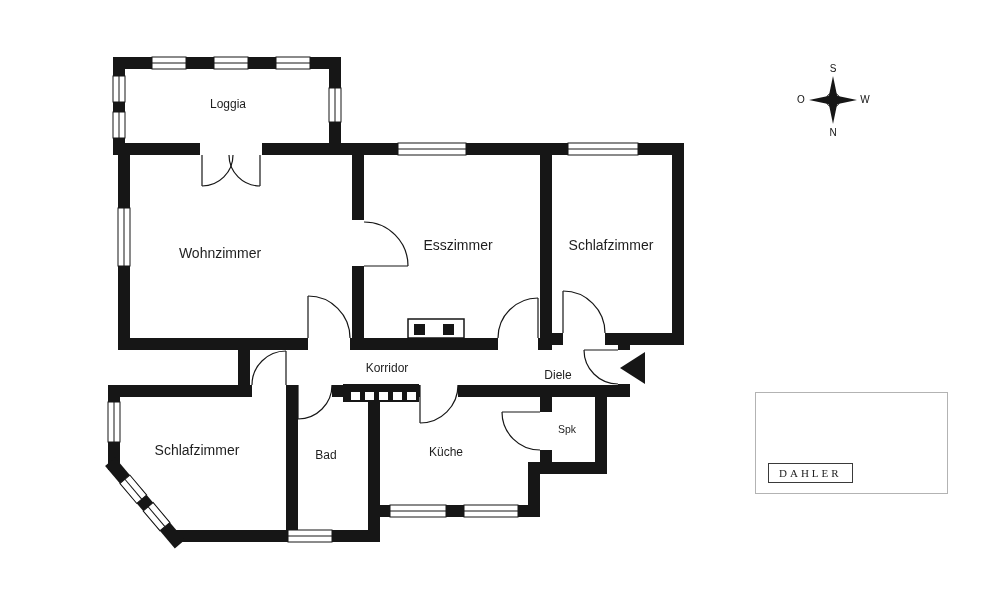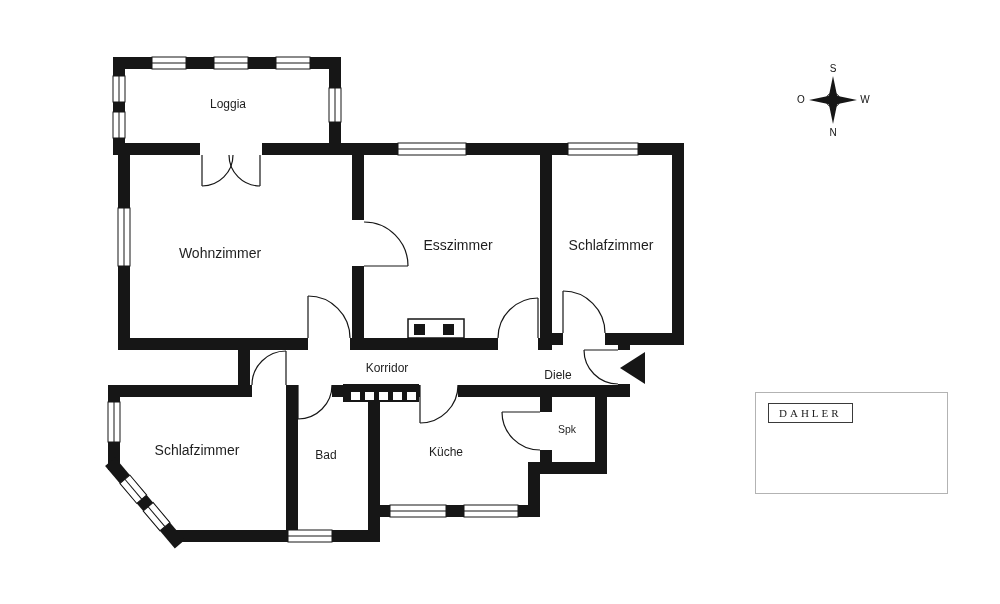--- a/index.html
+++ b/index.html
@@ -24,21 +24,21 @@
   .room-label.sm { font-size:10.5px; }
 
   .compass-text { fill:#111111; font-size:10px; text-anchor:middle;
                   font-family:"Liberation Sans", sans-serif; }
   .compass-star { fill:#161616; }
   .compass-ring { fill:none; stroke:#161616; stroke-width:1; }
 
   .info-box { position:absolute; left:755px; top:392px; width:193px; height:102px;
               border:1px solid #b3b3b3; background:#ffffff; box-sizing:border-box;
               padding:10px 12px; display:flex; flex-direction:column;
-              justify-content:space-between; }
+              justify-content:flex-end; }
   .logo { display:inline-block; align-self:flex-start; border:1.5px solid #3a3a3a;
           padding:3px 10px; font-family:"Liberation Serif", serif;
           font-size:11px; letter-spacing:3px; color:#222222; }
   .disclaimer { margin:0; font-size:8.8px; line-height:1.4; color:#333333; }
 </style>
 </head>
 <body>
 
 <div class="canvas">
 

